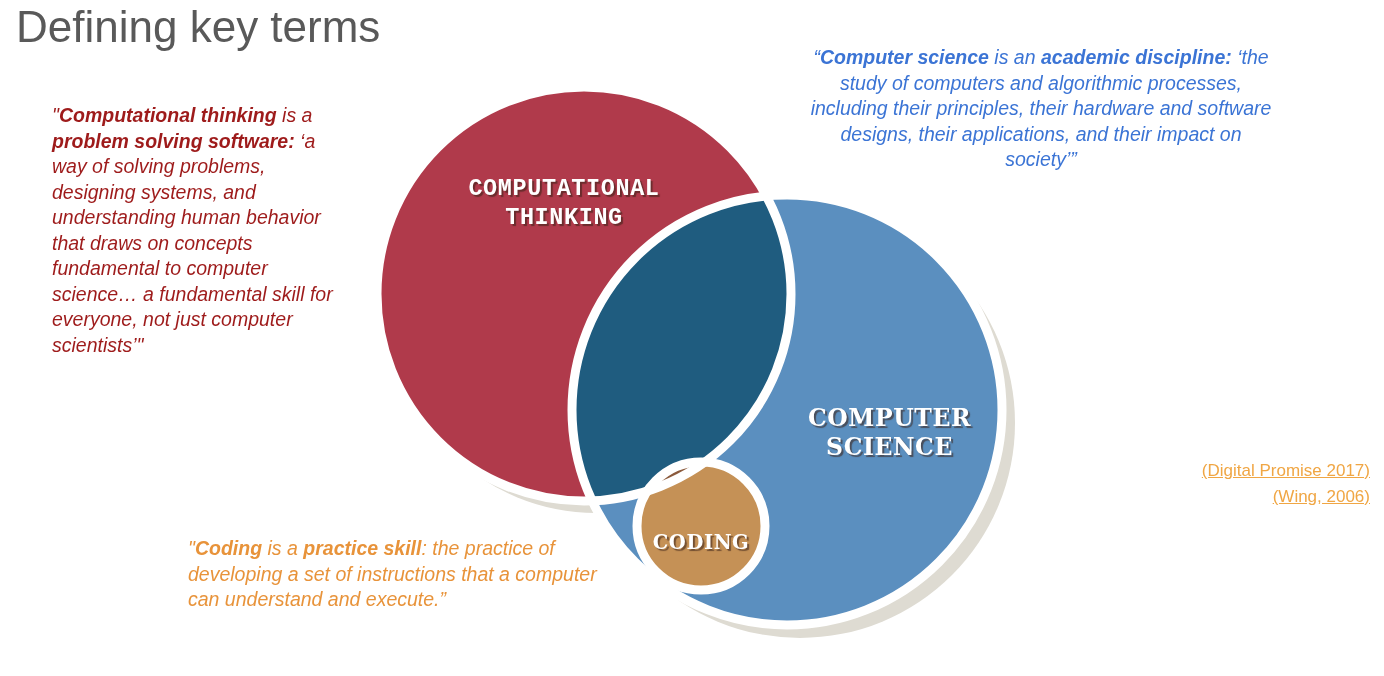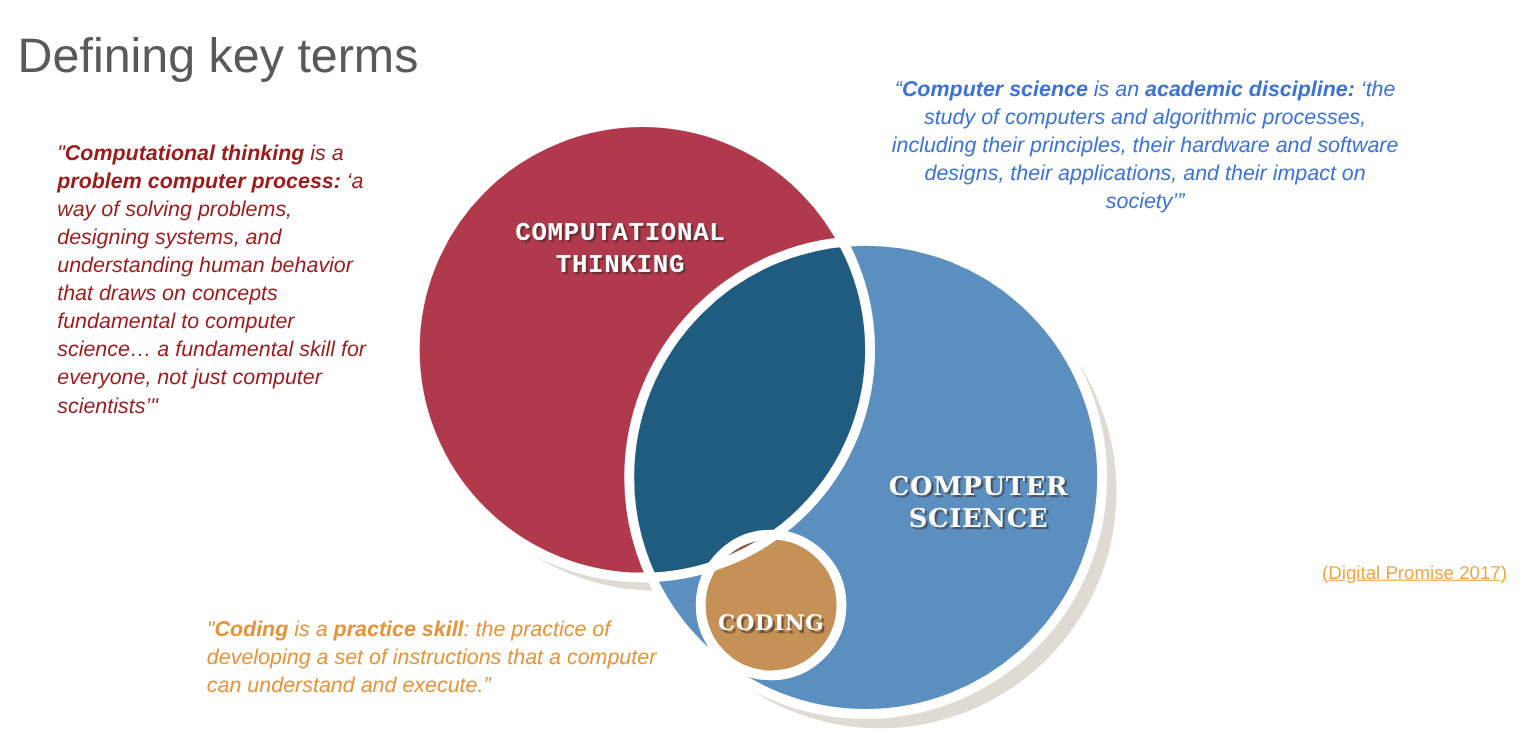--- a/index.html
+++ b/index.html
@@ -2,21 +2,21 @@
 <html><head>
 <meta charset="utf-8">
 <style>
   * { margin:0; padding:0; box-sizing:border-box; }
   html,body{
     width:1384px; height:676px;
     background:#ffffff;
     font-family:"Liberation Sans", sans-serif;
     overflow:hidden;
   }
-  #slide{ position:relative; width:1384px; height:516px; background:#fff;margin-top:24px; }
+  #slide{ position:relative; width:1384px; height:516px; background:#fff; }
 
   
   #page-title{
     position:absolute; left:16px; top:2px;
     font-size:44px; font-weight:400; color:#595959;
     letter-spacing:0px; white-space:nowrap;
   }
 
   
   #venn{ position:absolute; left:0; top:0; width:1384px; height:676px; }
@@ -120,28 +120,29 @@
     </g>
   </svg>
 
   <div class="venn-label" id="label-ct">COMPUTATIONAL
 THINKING</div>
   <div class="venn-label" id="label-cs">COMPUTER
 SCIENCE</div>
   <div class="venn-label" id="label-coding">CODING</div>
 
   <div class="quote" id="quote-ct">
-    <span>"</span><b>Computational thinking</b><span> is a </span><b>problem computer process:</b><span>  ‘a way of solving problems, designing systems, and understanding human behavior that draws on concepts fundamental to computer science… a fundamental skill for everyone, not just computer scientists’"</span>
+    <span>"</span><b>Computational thinking</b><span> is a </span><b>problem solving software:</b><span>  ‘a way of solving problems, designing systems, and understanding human behavior that draws on concepts fundamental to computer science… a fundamental skill for everyone, not just computer scientists’"</span>
   </div>
 
   <div class="quote" id="quote-cs">
     <span>“</span><b>Computer science</b><span> is an </span><b>academic discipline:</b><span>  ‘the study of computers and algorithmic processes, including their principles, their hardware and software designs, their applications, and their impact on society’”</span>
   </div>
 
   <div class="quote" id="quote-coding">
     <span>"</span><b>Coding</b><span> is a </span><b>practice skill</b><span>:  the practice of developing a set of instructions that a computer can understand and execute.”</span>
   </div>
 
   <div id="citations">
     <a href="#">(Digital Promise 2017)</a>
+    <a href="#">(Wing, 2006)</a>
   </div>
 
 </div>
 
 </body></html>

